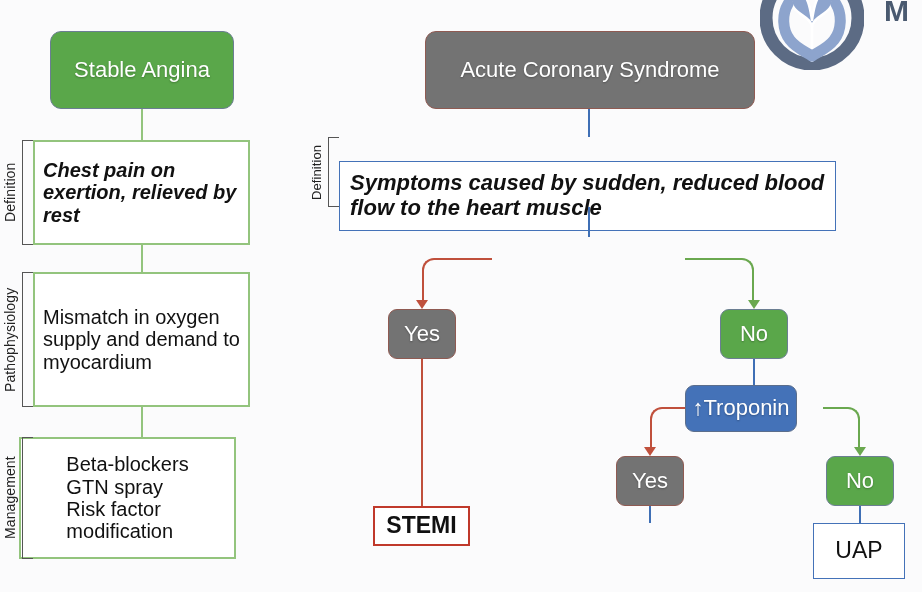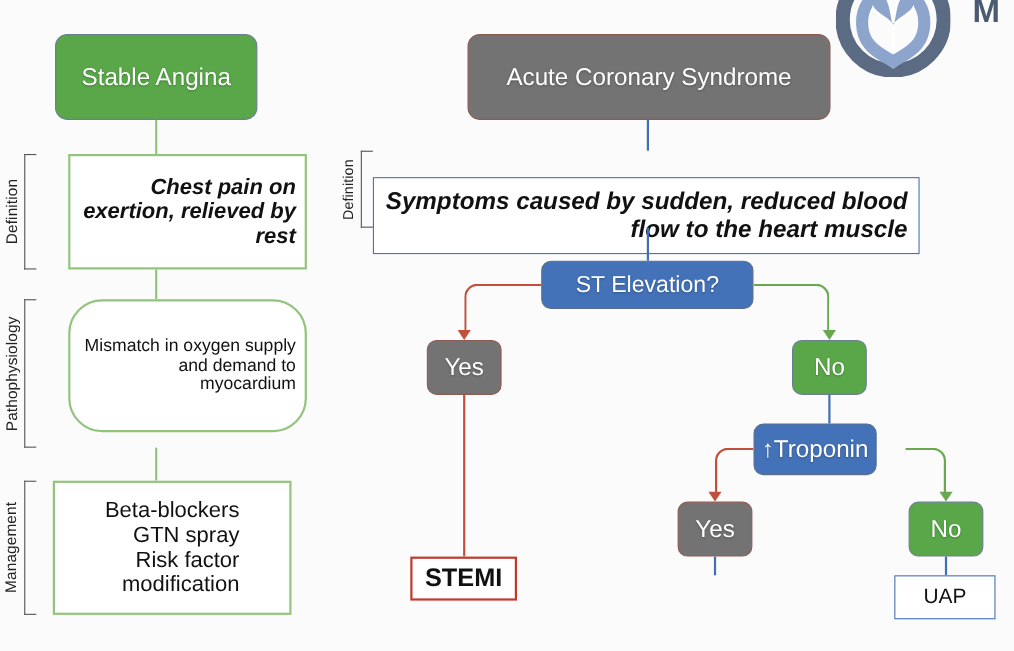--- a/index.html
+++ b/index.html
@@ -16,21 +16,21 @@
     font-family: "Liberation Sans", sans-serif;
   }
 
   
   .node {
     position: absolute;
     box-sizing: border-box;
     display: flex;
     align-items: center;
     justify-content: center;
-    text-align: right;
+    text-align: left;
     line-height: 1.12;
   }
 
   .rounded {
     border-radius: 11px;
     color: #ffffff;
     font-weight: 400;
     text-shadow: 0 1px 2px rgba(0,0,0,0.28);
   }
   .rounded.small { border-radius: 9px; }
@@ -45,21 +45,21 @@
   }
   .blue-fill {
     background: #4472b8;
     border: 1.6px solid #5b6e8c;
   }
 
   .outline {
     background: #ffffff;
     color: #111111;
   }
-  .outline-green { border: 2px solid #93c47d; margin-left: 29px; }
+  .outline-green { border: 2px solid #93c47d; }
   .outline-blue  { border: 1.8px solid #4472b8; }
   .outline-red   { border: 2.4px solid #c0392b; font-weight: bold; }
 
   .italic { font-style: italic; font-weight: 600; }
 
   
   .side-label {
     position: absolute;
     writing-mode: vertical-rl;
     transform: rotate(180deg);
@@ -144,21 +144,21 @@
   <div class="conn vline c-green" style="left:141px; top:109px; height:31px;"></div>
 
   <div class="node outline outline-green" style="left:33px; top:140px; width:217px; height:105px; font-size:20px; padding:2px 8px;">
     <span class="italic">Chest pain on exertion, relieved by rest</span>
   </div>
   <div class="bracket" style="left:22px; top:140px; width:11px; height:105px; border-top:1.6px solid #555; border-bottom:1.6px solid #555; border-left:1.6px solid #555;"></div>
   <div class="side-label" style="left:2px; top:140px; height:105px;">Definition</div>
 
   <div class="conn vline c-green" style="left:141px; top:245px; height:27px;"></div>
 
-  <div class="node outline outline-green" style="left:33px; top:272px; width:217px; height:121px; font-size:16px; padding:2px 8px;border-radius:31px;">
+  <div class="node outline outline-green" style="left:33px; top:272px; width:217px; height:135px; font-size:20px; padding:2px 8px;">
     <span>Mismatch in oxygen supply and demand to myocardium</span>
   </div>
   <div class="bracket" style="left:22px; top:272px; width:11px; height:135px; border-top:1.6px solid #555; border-bottom:1.6px solid #555; border-left:1.6px solid #555;"></div>
   <div class="side-label" style="left:2px; top:272px; height:135px;">Pathophysiology</div>
 
   <div class="conn vline c-green" style="left:141px; top:407px; height:30px;"></div>
 
   <div class="node outline outline-green" style="left:19px; top:437px; width:217px; height:122px; font-size:20px; padding:2px 8px;">
     <span style="white-space:pre-line;">Beta-blockers
 GTN spray
@@ -175,23 +175,20 @@
   <div class="conn vline c-blue" style="left:588px; top:109px; height:28px;"></div>
 
   <div class="node outline outline-blue" style="left:339px; top:137px; width:497px; height:70px; font-size:22px; padding:2px 10px;margin-top:24px;">
     <span class="italic">Symptoms caused by sudden, reduced blood flow to the heart muscle</span>
   </div>
   <div class="bracket" style="left:328px; top:137px; width:11px; height:70px; border-top:1.6px solid #555; border-bottom:1.6px solid #555; border-left:1.6px solid #555;"></div>
   <div class="side-label" style="left:309px; top:137px; height:70px; font-size:13px;">Definition</div>
 
   <div class="conn vline c-blue" style="left:588px; top:207px; height:30px;"></div>
 
-  <div class="node rounded small blue-fill" style="left:492px; top:237px; width:193px; height:44px; font-size:21px;">
-    <span>ST Elevation?</span>
-  </div>
 
   <div class="elbow elbow-left-down c-red" style="left:422px; top:258px; width:70px; height:45px; border-color:#c0503c;"></div>
   <div class="arrow-down" style="left:416px; top:300px; border-top-color:#c0503c;"></div>
 
   <div class="node rounded small red-fill" style="left:388px; top:309px; width:68px; height:50px; font-size:22px;">
     <span>Yes</span>
   </div>
 
   <div class="conn vline c-red" style="left:421px; top:359px; height:147px;"></div>
 
@@ -224,17 +221,17 @@
 
   <div class="elbow elbow-right-down c-green" style="left:823px; top:407px; width:37px; height:43px; border-color:#6aa84f;"></div>
   <div class="arrow-down" style="left:854px; top:447px; border-top-color:#6aa84f;"></div>
 
   <div class="node rounded small green-fill" style="left:826px; top:456px; width:68px; height:50px; font-size:22px;">
     <span>No</span>
   </div>
 
   <div class="conn vline c-blue" style="left:859px; top:506px; height:17px;"></div>
 
-  <div class="node outline outline-blue" style="left:813px; top:523px; width:92px; height:40px; font-size:19px;">
+  <div class="node outline outline-blue" style="left:813px; top:523px; width:92px; height:56px; font-size:23px;">
     <span>UAP</span>
   </div>
 
 </div>
 
 </body></html>

